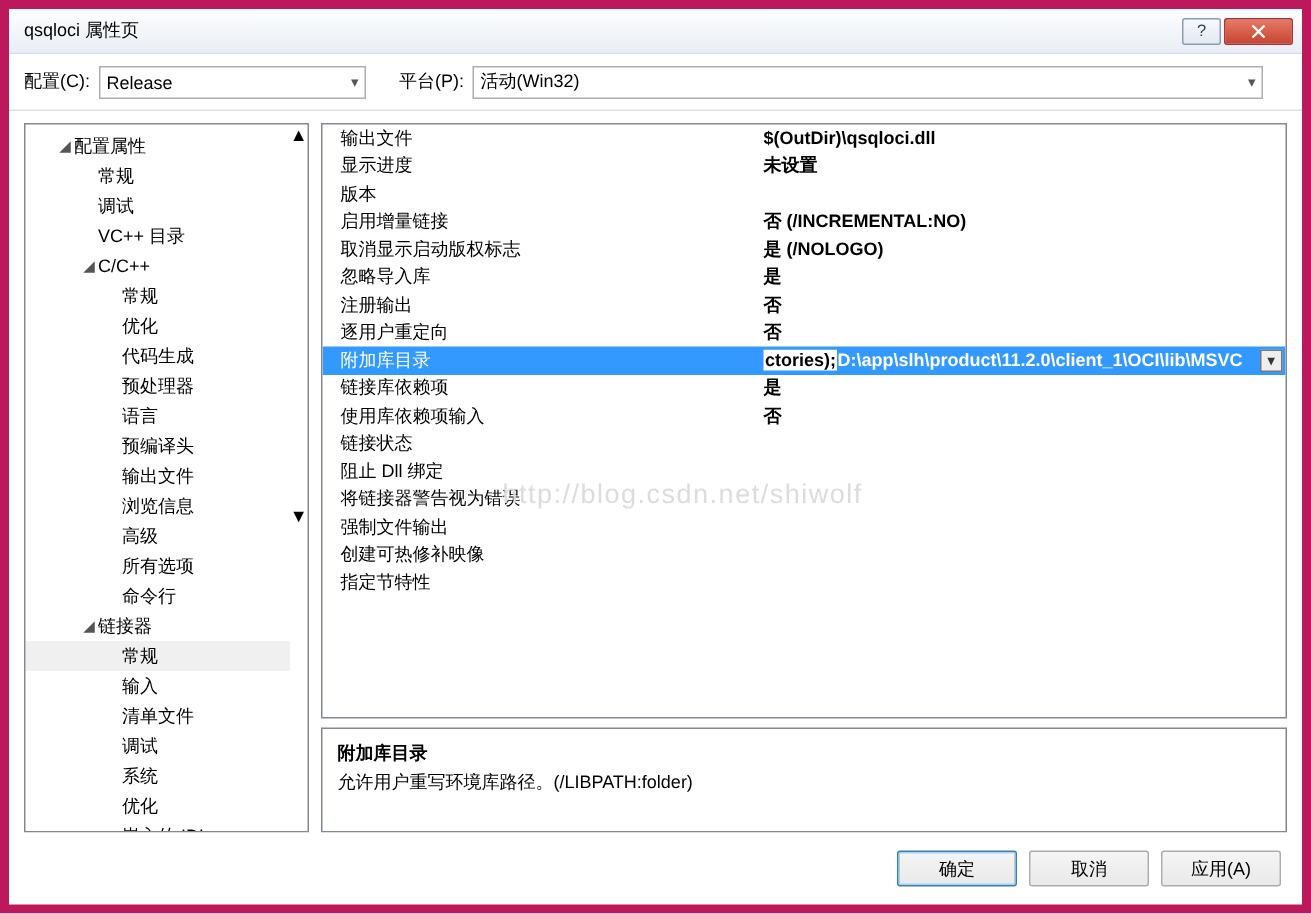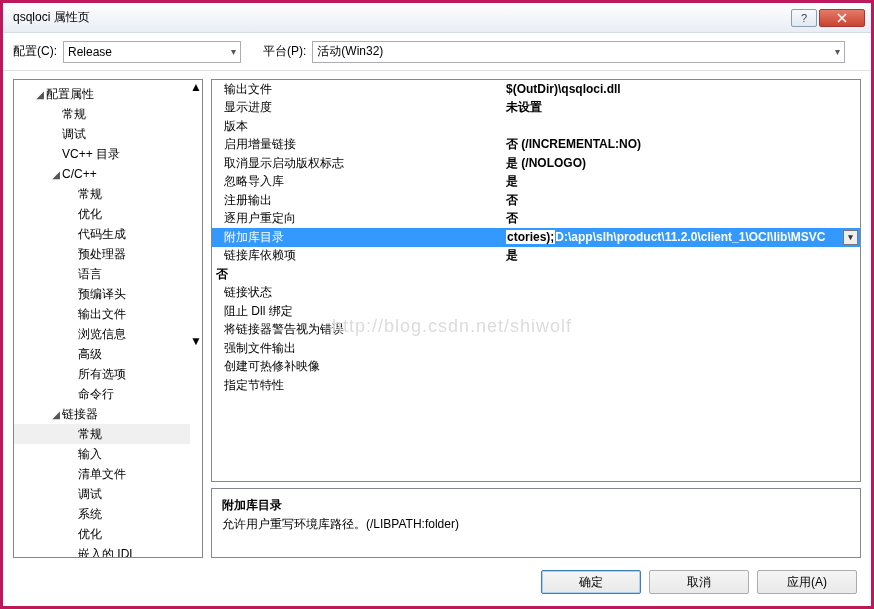--- a/index.html
+++ b/index.html
@@ -1,17 +1,17 @@
 <!DOCTYPE html>
 <html><head>
 <meta charset="utf-8">
 <style>
 * { margin: 0; padding: 0; box-sizing: border-box; font-family: "Microsoft YaHei", "Segoe UI", Tahoma, sans-serif; font-size: 12px; }
 body { background: #fff; }
-.dialog { width: 874px; height: 609px; border: 3px solid #be185d; display: flex; flex-direction: column; background: #fff; }
+.dialog { width: 874px; height: 609px; border: 6px solid #be185d; display: flex; flex-direction: column; background: #fff; }
 .titlebar { height: 30px; background: linear-gradient(#fdfefe, #e9eef5); border-bottom: 1px solid #d6dce5; display: flex; align-items: center; padding: 0 6px 0 10px; }
 .titlebar .title { flex: 1; color: #000; }
 .titlebar .ctrls { display: flex; gap: 2px; }
 .titlebar .btn { width: 28px; height: 18px; border: 1px solid #8a9cb2; border-radius: 2px; display: flex; align-items: center; justify-content: center; background: linear-gradient(#f7f9fc,#e3e9f2); font-size: 11px; color: #345; }
 .titlebar .btn.help { width: 26px; }
 .titlebar .btn.close { background: linear-gradient(#e67a68,#c84530); border-color: #a33; color: #fff; width: 46px; font-weight: bold; }
 .cfg-row { height: 38px; display: flex; align-items: center; padding: 6px 10px; gap: 6px; border-bottom: 1px solid #e0e0e0; }
 .cfg-row label { color: #000; }
 .cfg-row .combo { height: 22px; border: 1px solid #abadb3; background: #fff; display: flex; align-items: center; padding: 0 4px; }
 .cfg-row .combo .arrow { margin-left: auto; color: #555; font-size: 10px; }
@@ -31,21 +31,21 @@
 .grid .row .v { flex: 1; padding-left: 4px; color: #000; font-weight: bold; white-space: nowrap; overflow: hidden; display: flex; align-items: center; }
 .grid .row.sel { background: #3399ff; color: #fff; }
 .grid .row.sel .k, .grid .row.sel .v { color: #fff; }
 .grid .row.sel .v .pre { color: #000; background: #fff; font-weight: bold; padding: 0 1px; }
 .grid .row.sel .v .dd { margin-left: auto; width: 15px; height: 15px; border: 1px solid #777; background: #eee; color: #333; display: flex; align-items: center; justify-content: center; font-size: 9px; margin-right: 2px; }
 .watermark { position: absolute; left: 120px; top: 236px; color: #dcdcdc; font-size: 18px; letter-spacing: 1px; pointer-events: none; font-family: Liberation Sans, sans-serif; }
 .desc-wrap { height: 70px; border: 1px solid #828790; background: #fff; padding: 8px 10px; }
 .desc-wrap .dt { font-weight: bold; color: #000; margin-bottom: 2px; }
 .desc-wrap .dd { color: #000; }
 .footer { height: 48px; display: flex; align-items: center; justify-content: flex-end; gap: 8px; padding: 0 14px; }
-.footer button { height: 24px; width: 100px; border: 1px solid #acacac; background: linear-gradient(#f5f5f5,#e9e9e9); border-radius: 2px; }
+.footer button { height: 24px; width: 80px; border: 1px solid #acacac; background: linear-gradient(#f5f5f5,#e9e9e9); border-radius: 2px; }
 .footer button.primary { border: 1px solid #3c7fb1; box-shadow: 0 0 0 1px #a7d1f0 inset; }
 </style>
 </head>
 <body>
 
 <div class="dialog">
 
   <div class="titlebar">
     <span class="title">qsqloci 属性页</span>
     <div class="ctrls">
@@ -239,20 +239,21 @@
                 <span class="dd">▾</span>
               </div>
             </div>
             <div class="row">
               <div class="k">链接库依赖项</div>
               <div class="v">
                 <span>是</span>
               </div>
             </div>
             <div class="row">
+              <div class="k">使用库依赖项输入</div>
               <div class="v">
                 <span>否</span>
               </div>
             </div>
             <div class="row">
               <div class="k">链接状态</div>
               <div class="v">
                 <span></span>
               </div>
             </div>

